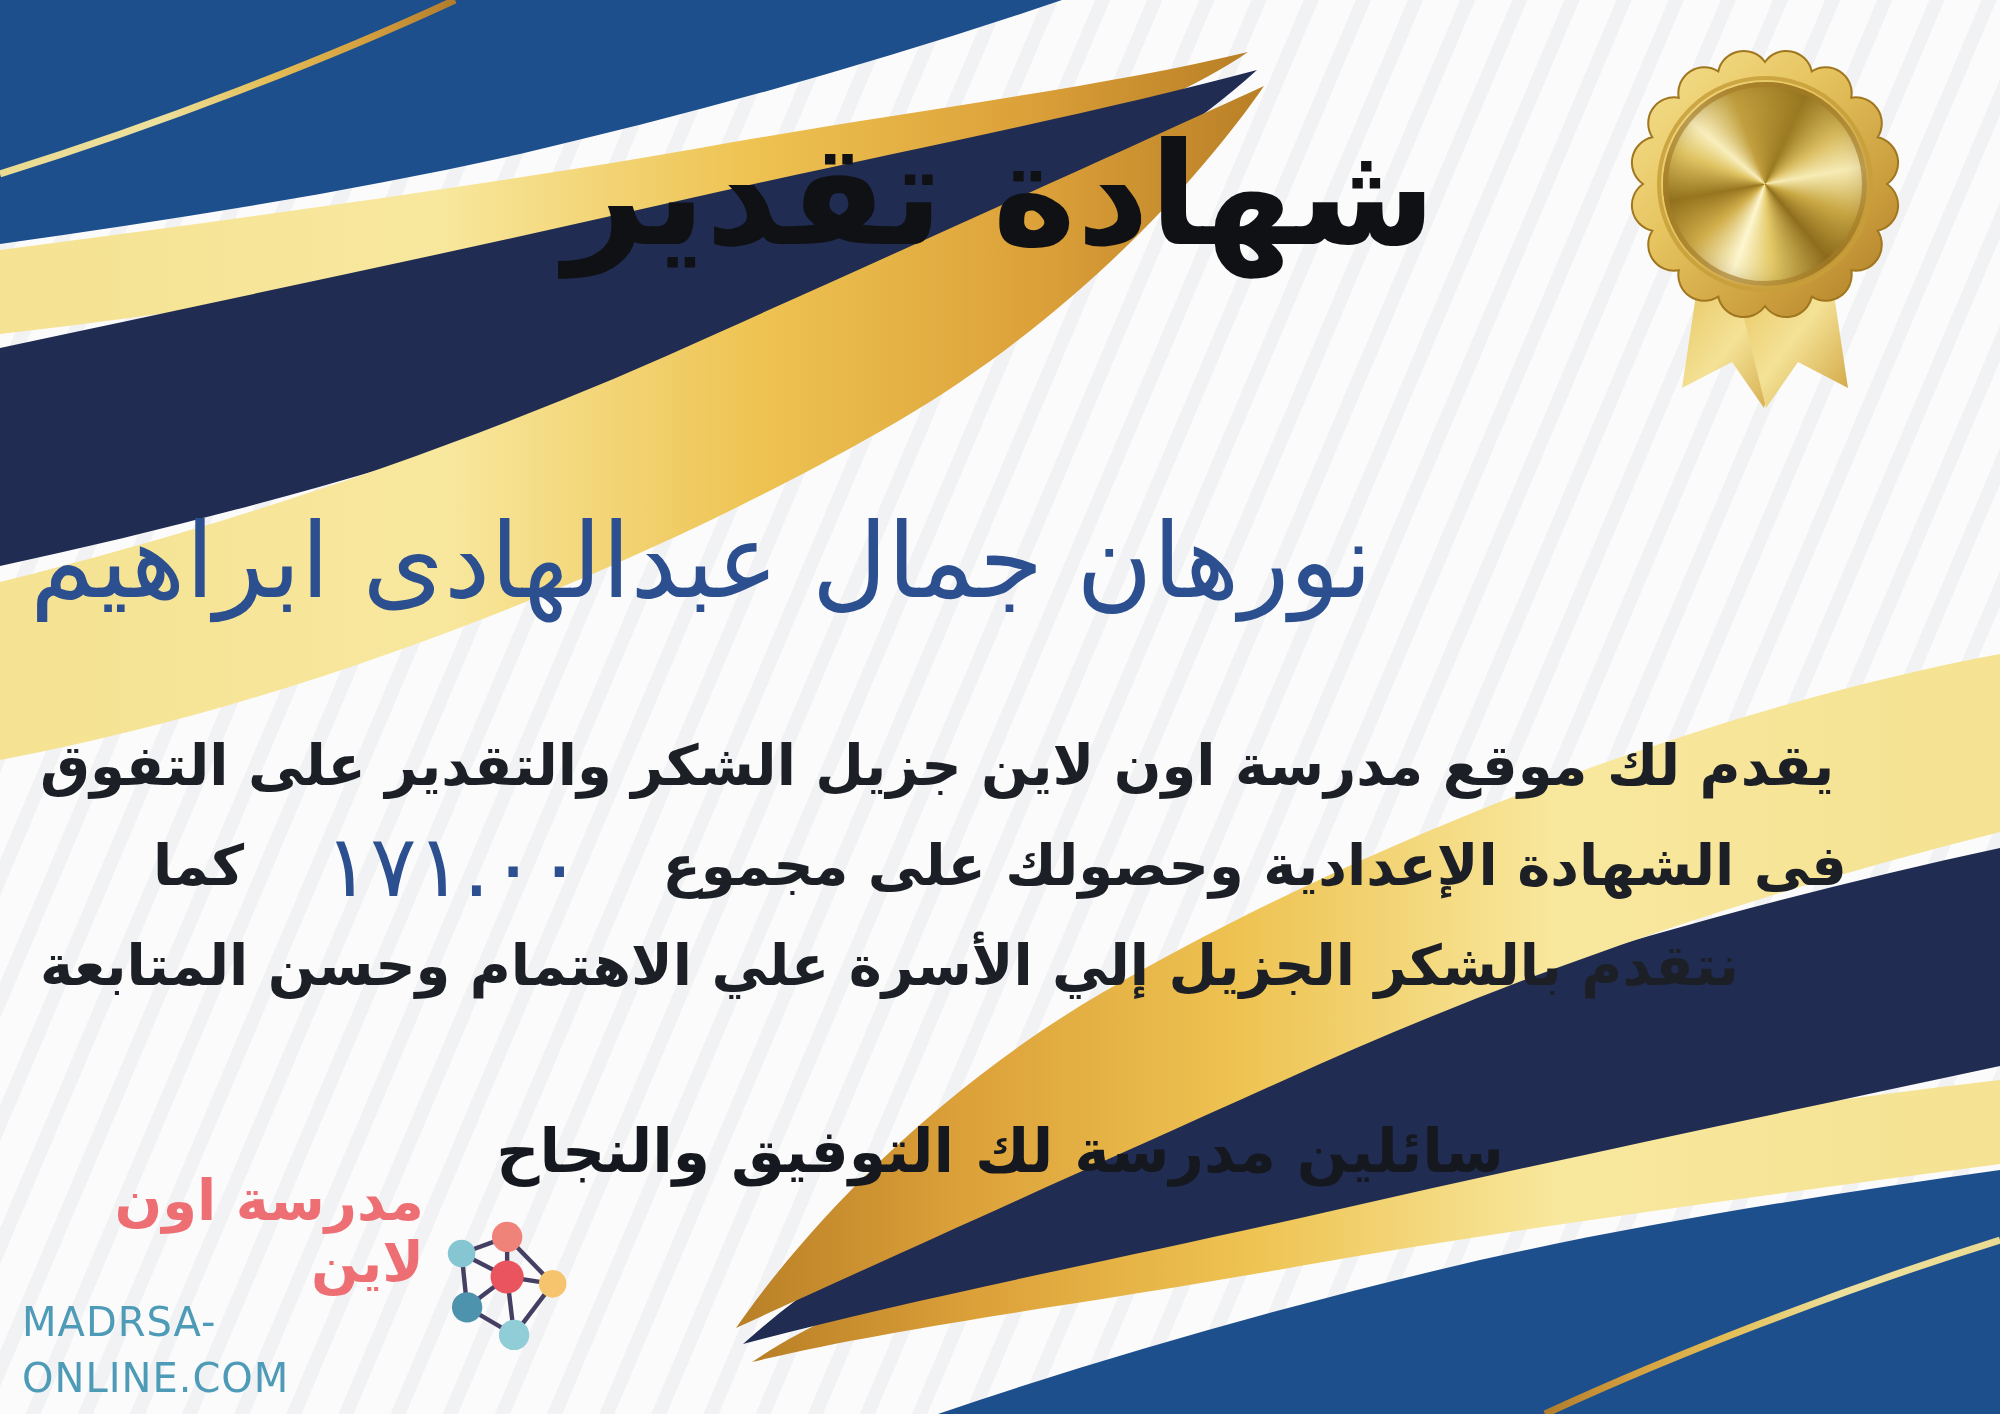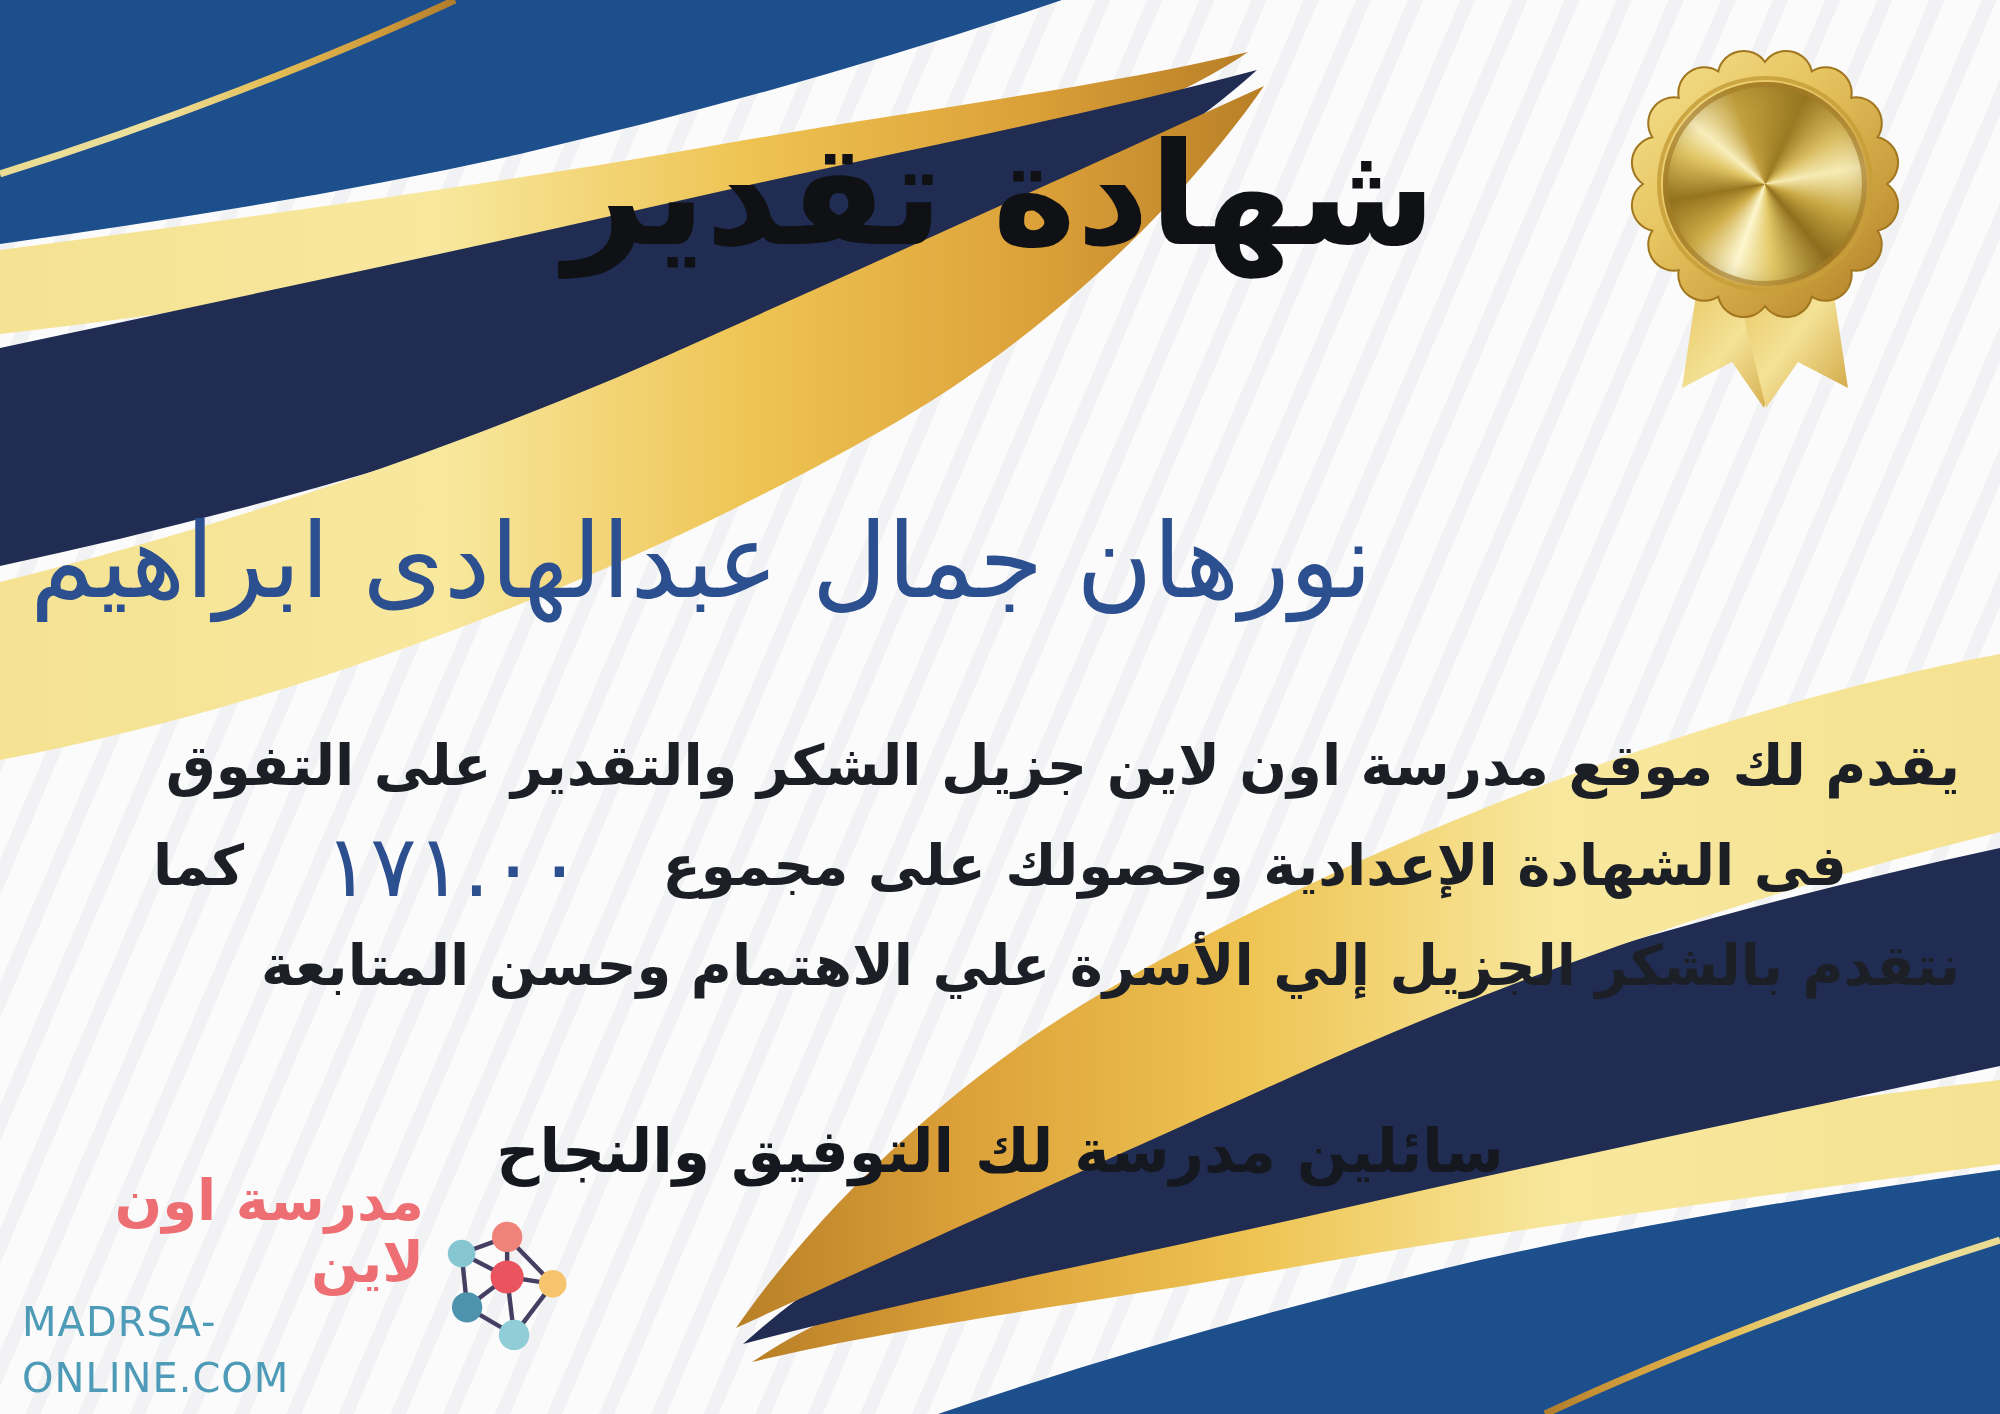--- a/index.html
+++ b/index.html
@@ -33,21 +33,21 @@
   .title{
     position:absolute;top:112px;left:0;width:100%;text-align:center;z-index:2;
     font-size:142px;font-weight:bold;color:#101114;letter-spacing:-2px;
   }
   .recipient{
     position:absolute;top:500px;left:0;width:100%;text-align:left;z-index:2;
     font-size:104px;font-weight:normal;color:#2c4f90;padding-left:30px;
   }
   .body-text{
     position:absolute;top:716px;left:40px;right:40px;z-index:2;
-    text-align:right;color:#1c2026;font-size:56px;font-weight:bold;
+    text-align:left;color:#1c2026;font-size:56px;font-weight:bold;
   }
   .body-line{line-height:100px;white-space:nowrap;}
   .line-mixed{display:flex;justify-content:center;align-items:center;line-height:100px;}
   .score{
     font-size:86px;font-weight:normal;color:#2c4f90;margin:0 80px;line-height:1;
     letter-spacing:2px;
   }
   .closing{
     position:absolute;top:1116px;left:0;width:100%;text-align:center;z-index:2;
     font-size:60px;font-weight:bold;color:#15181e;

